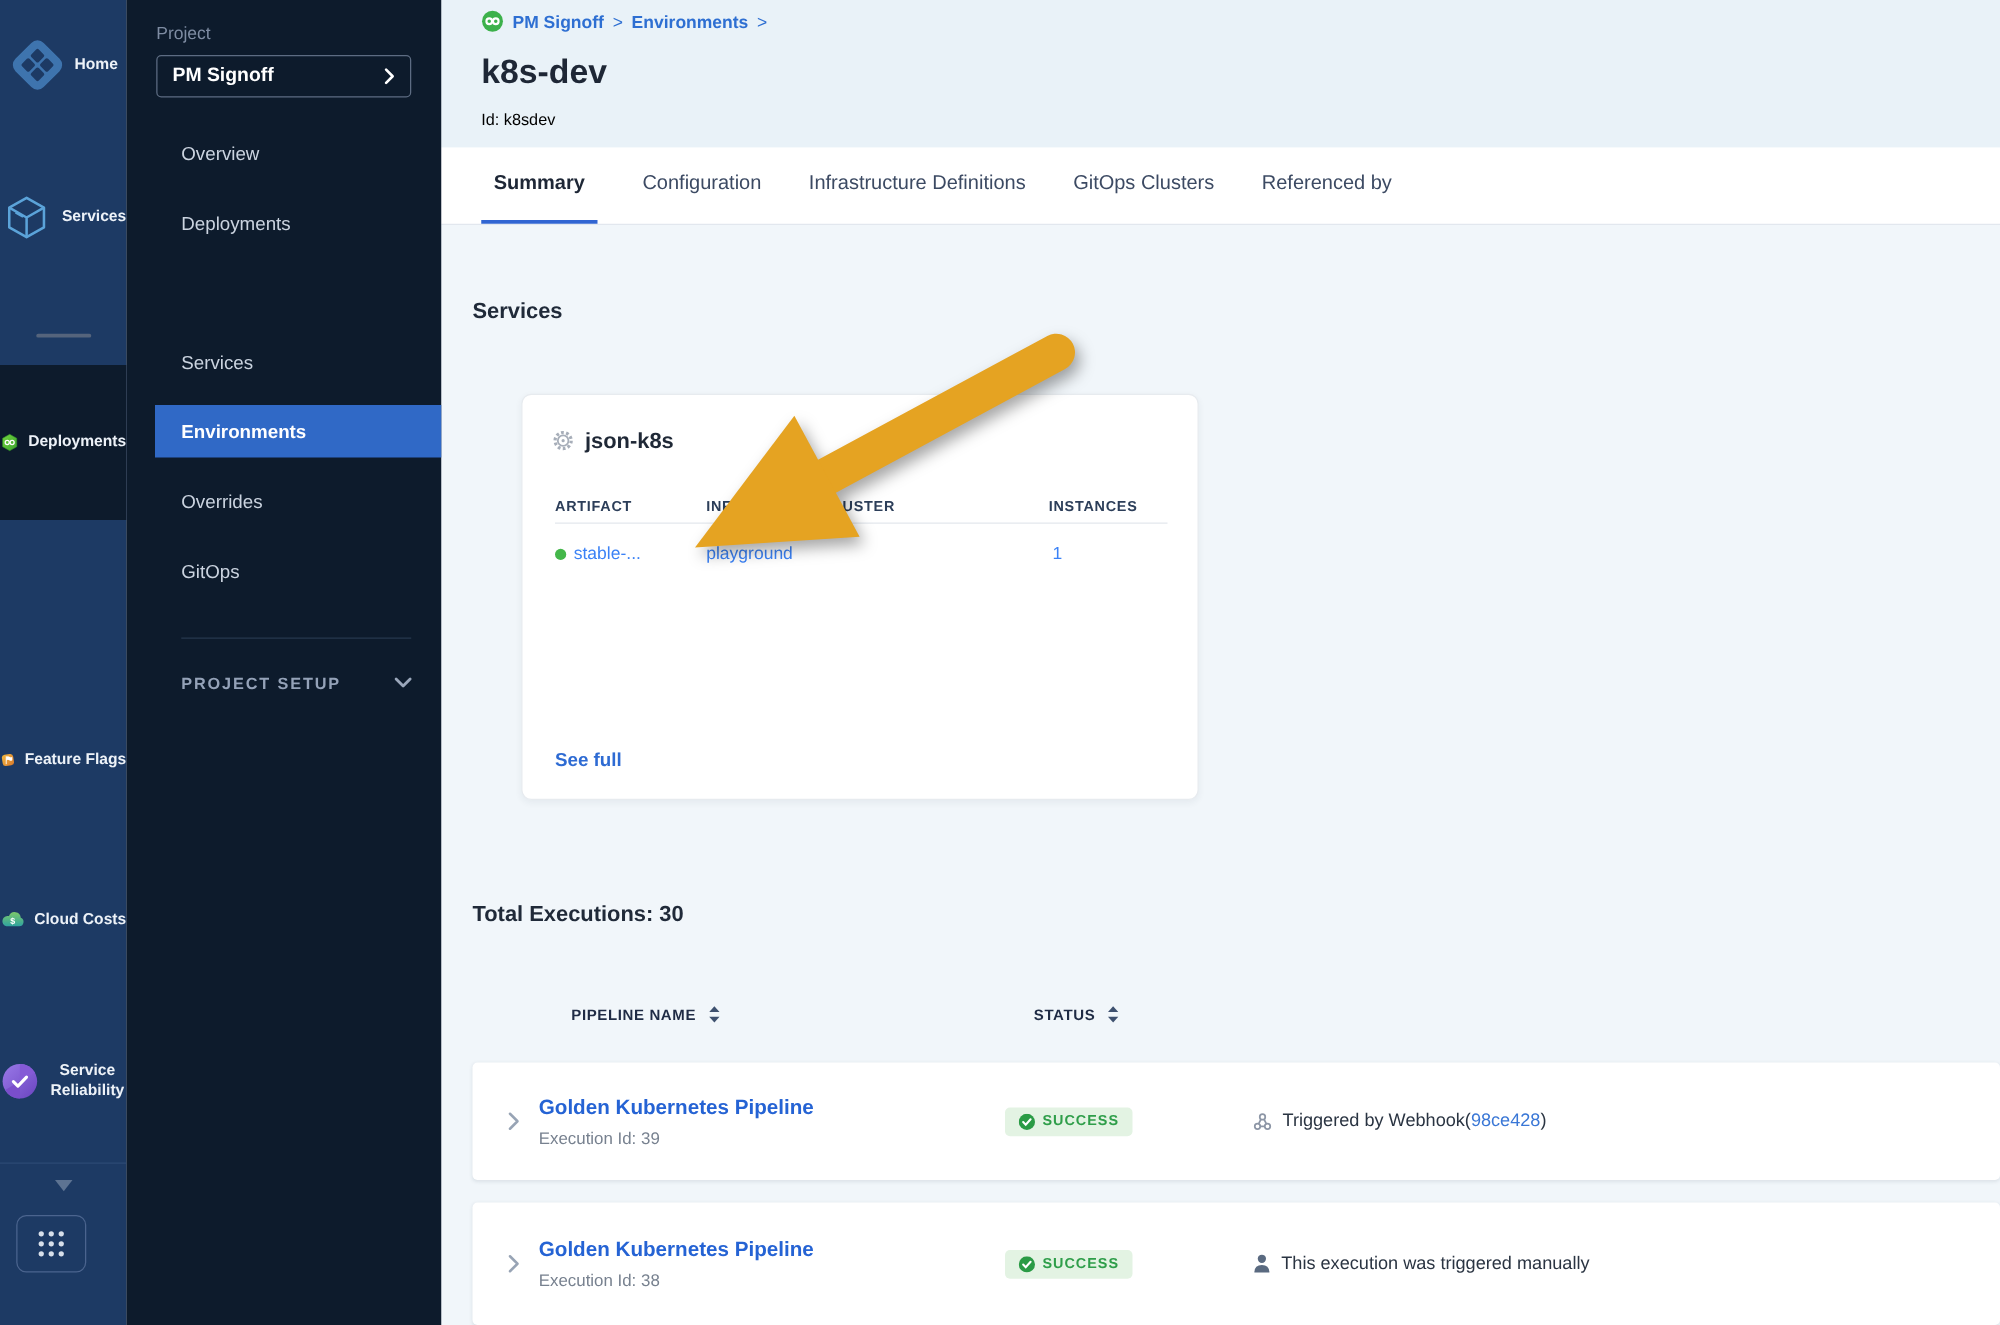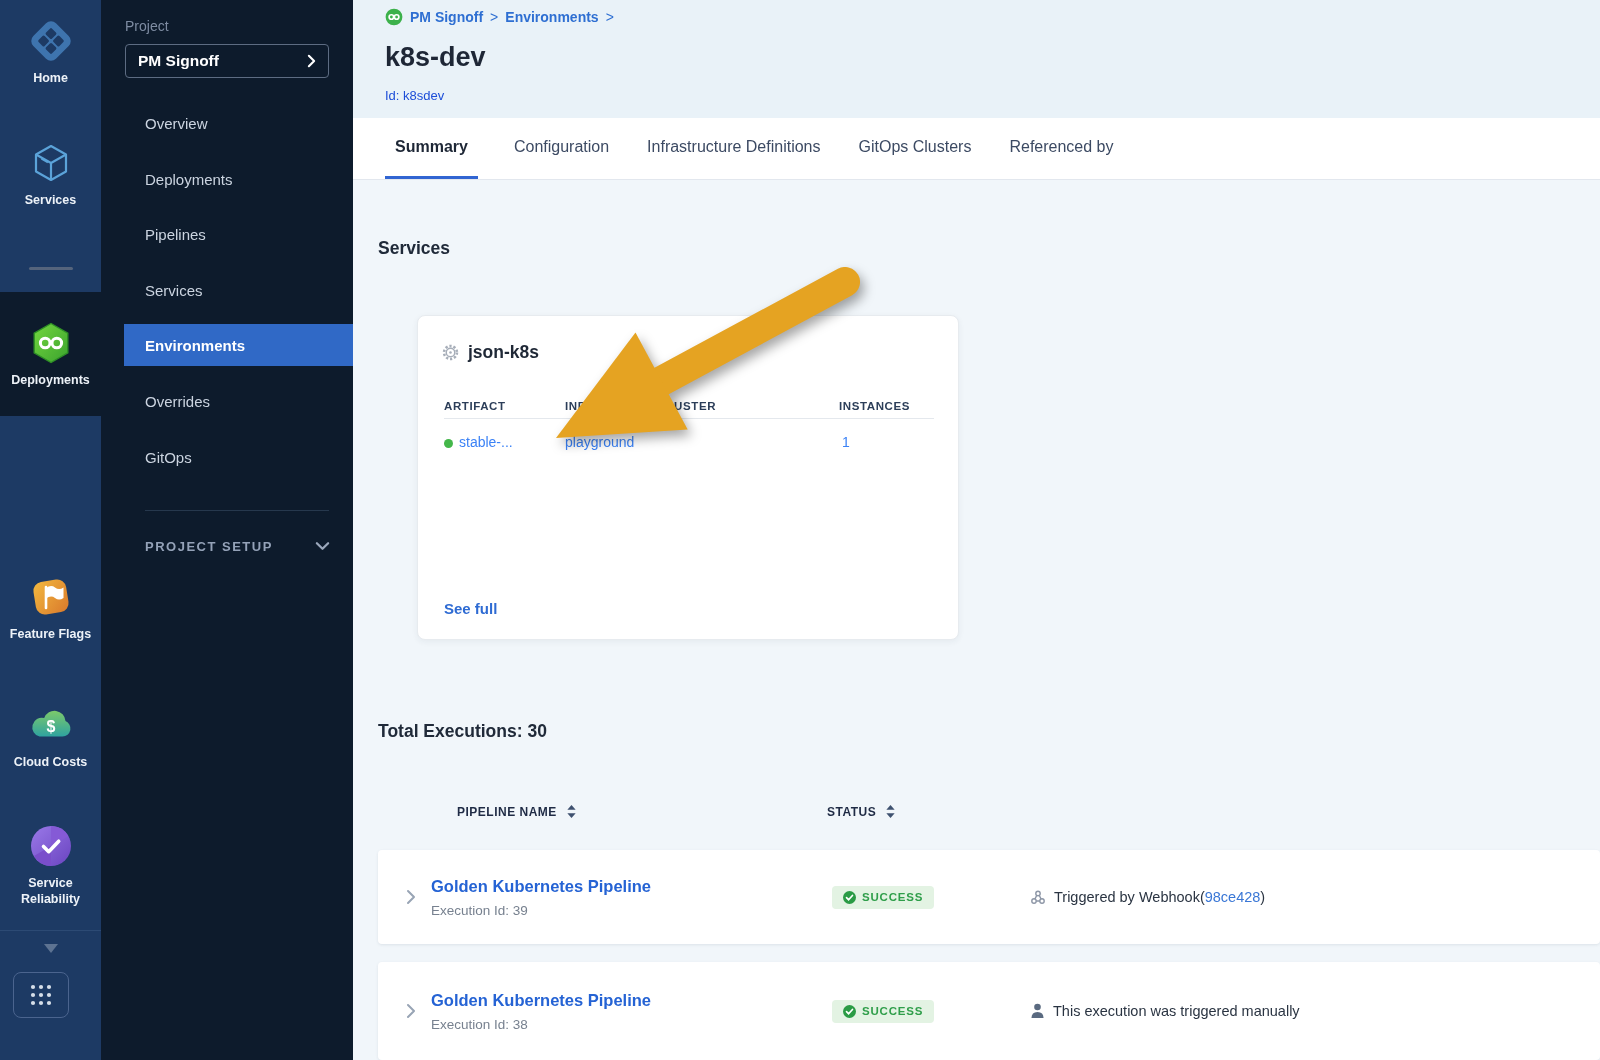--- a/index.html
+++ b/index.html
@@ -1,21 +1,21 @@
 <!DOCTYPE html>
 <html><head>
 <meta charset="utf-8">
 <style>
   * { margin:0; padding:0; box-sizing:border-box; }
   body { overflow:hidden; background:#fff; font-family:"Liberation Sans", sans-serif; }
   #app { position:relative; width:1600px; height:1060px; overflow:hidden; background:#f1f6fa; }
 
   
   .rail { position:absolute; left:0; top:0; width:101px; height:1060px; background:#1d3a64; z-index:10; }
-  .rail-tile { position:absolute; left:0; width:101px; display:flex; flex-direction:column; align-items:center; justify-content:center; gap:7px; cursor:pointer; }
+  .rail-tile { position:absolute; left:0; width:101px; display:flex; flex-direction:row; align-items:center; justify-content:center; gap:7px; cursor:pointer; }
   .rail-tile .lbl { font-size:12.5px; font-weight:bold; color:#edf2f8; text-align:center; line-height:1.25; white-space:nowrap; }
   .rail-tile .lbl.wrap { white-space:normal; width:90px; }
   .rail-tile.active { background:#0d1b2c; }
   .rail-divider { position:absolute; left:0; top:244px; width:101px; height:48px; display:flex; align-items:center; justify-content:center; }
   .rail-divider .bar { width:44px; height:3px; border-radius:2px; background:#55647c; }
   .rail-bottom { position:absolute; left:0; top:930px; width:101px; height:36px; border-top:1px solid #2c4a74; display:flex; align-items:center; justify-content:center; cursor:pointer; }
   .apps-btn { position:absolute; left:13px; top:972px; width:56px; height:46px; border:1.5px solid #4b648e; border-radius:8px; display:flex; align-items:center; justify-content:center; cursor:pointer; }
 
   
   .psidebar { position:absolute; left:101px; top:0; width:252px; height:1060px; background:#0d1b2c; z-index:9; }
@@ -27,21 +27,21 @@
   .side-divider { position:absolute; left:44px; top:510px; width:184px; border-top:1px solid #26384d; }
   .setup-row { position:absolute; left:0; top:528px; width:252px; height:36px; display:flex; align-items:center; padding-left:44px; gap:42px; cursor:pointer; }
   .setup-row .txt { font-size:13px; font-weight:bold; letter-spacing:1.5px; color:#94a2b8; }
 
   
   .mheader { position:absolute; left:353px; top:0; width:1247px; height:118px; background:#e9f2f8; }
   .crumbs { position:absolute; left:32px; top:8px; display:flex; align-items:center; gap:7px; font-size:14px; font-weight:bold; }
   .crumbs a { color:#2e6fd2; text-decoration:none; cursor:pointer; }
   .crumbs .sep { color:#2e6fd2; font-weight:normal; }
   .ptitle { position:absolute; left:32px; top:42px; font-size:27px; font-weight:600; color:#1e2736; }
-  .pid { position:absolute; left:32px; top:88px; font-size:13px; color:#1d4ed8; }
+  .pid { position:absolute; left:32px; top:88px; font-size:13px; color:#000000; }
 
   .tabbar { position:absolute; left:353px; top:118px; width:1247px; height:62px; background:#fff; border-bottom:1px solid #e2e7ee; display:flex; align-items:stretch; padding-left:32px; gap:34px; }
   .tab { display:flex; align-items:center; font-size:16px; color:#3c4a63; cursor:pointer; border-bottom:3px solid transparent; padding:0 2px; }
   .tab.active { color:#1e2736; font-weight:bold; border-bottom-color:#3165d2; padding:0 10px; }
 
   .sec-heading { position:absolute; font-size:17.5px; font-weight:bold; color:#202a39; }
 
   
   .svc-card { position:absolute; left:417px; top:315px; width:542px; height:325px; background:#fff; border:1px solid #e7ebef; border-radius:8px; box-shadow:0 2px 6px rgba(31,45,61,0.06); }
   .svc-title { position:absolute; left:24px; top:26px; display:flex; align-items:center; gap:9px; font-size:17.5px; font-weight:bold; color:#1f2836; }
@@ -51,21 +51,21 @@
   .dot { position:absolute; left:26px; top:123px; width:9px; height:9px; border-radius:50%; background:#44b74a; }
   .see-full { position:absolute; left:26px; top:284px; font-size:15px; font-weight:bold; color:#2e6bd3; cursor:pointer; }
 
   
   .exe-colhead { position:absolute; top:804px; display:flex; align-items:center; gap:9px; font-size:12px; font-weight:bold; letter-spacing:0.5px; color:#1f2b45; cursor:pointer; }
   .exe-row { position:absolute; left:378px; width:1222px; height:94px; background:#fff; border-radius:4px; box-shadow:0 1px 3px rgba(40,60,80,0.10); display:flex; align-items:center; cursor:pointer; }
   .exe-chev { width:53px; padding-left:28px; display:flex; align-items:center; }
   .exe-namecol { width:373px; }
   .exe-name { font-size:16.5px; font-weight:bold; color:#2563d4; cursor:pointer; }
   .exe-id { margin-top:7px; font-size:13.5px; color:#77818f; }
-  .exe-statuscol { width:198px;margin-left:28px; }
+  .exe-statuscol { width:198px; }
   .badge { display:inline-flex; align-items:center; gap:6px; padding:5px 11px; border-radius:4px; background:#e3f3e3; }
   .badge .btxt { font-size:11.5px; font-weight:bold; letter-spacing:0.8px; color:#2f9e4a; }
   .exe-trigger { display:flex; align-items:center; gap:8px; font-size:14.5px; color:#2a3442; }
   .exe-trigger a { color:#3a77d6; text-decoration:none; cursor:pointer; }
 
   .arrow-svg { position:absolute; left:500px; top:240px; z-index:50; pointer-events:none; filter:drop-shadow(4px 6px 6px rgba(0,0,0,0.35)); }
 </style>
 </head>
 <body>
 
@@ -193,23 +193,20 @@
         <path d="M2 2 l6 6 l-6 6"></path>
       </svg>
     </div>
 
     <div class="nav-item" style="top:102px">
         <span>Overview</span>
       </div>
     <div class="nav-item" style="top:158px">
         <span>Deployments</span>
       </div>
-    <div class="nav-item" style="top:213px">
-        <span>Pipelines</span>
-      </div>
     <div class="nav-item" style="top:269px">
         <span>Services</span>
       </div>
     <div class="nav-item selected" style="top:324px">
         <span>Environments</span>
       </div>
     <div class="nav-item" style="top:436px">
         <span>GitOps</span>
       </div>
     <div class="nav-item" style="top:380px">

